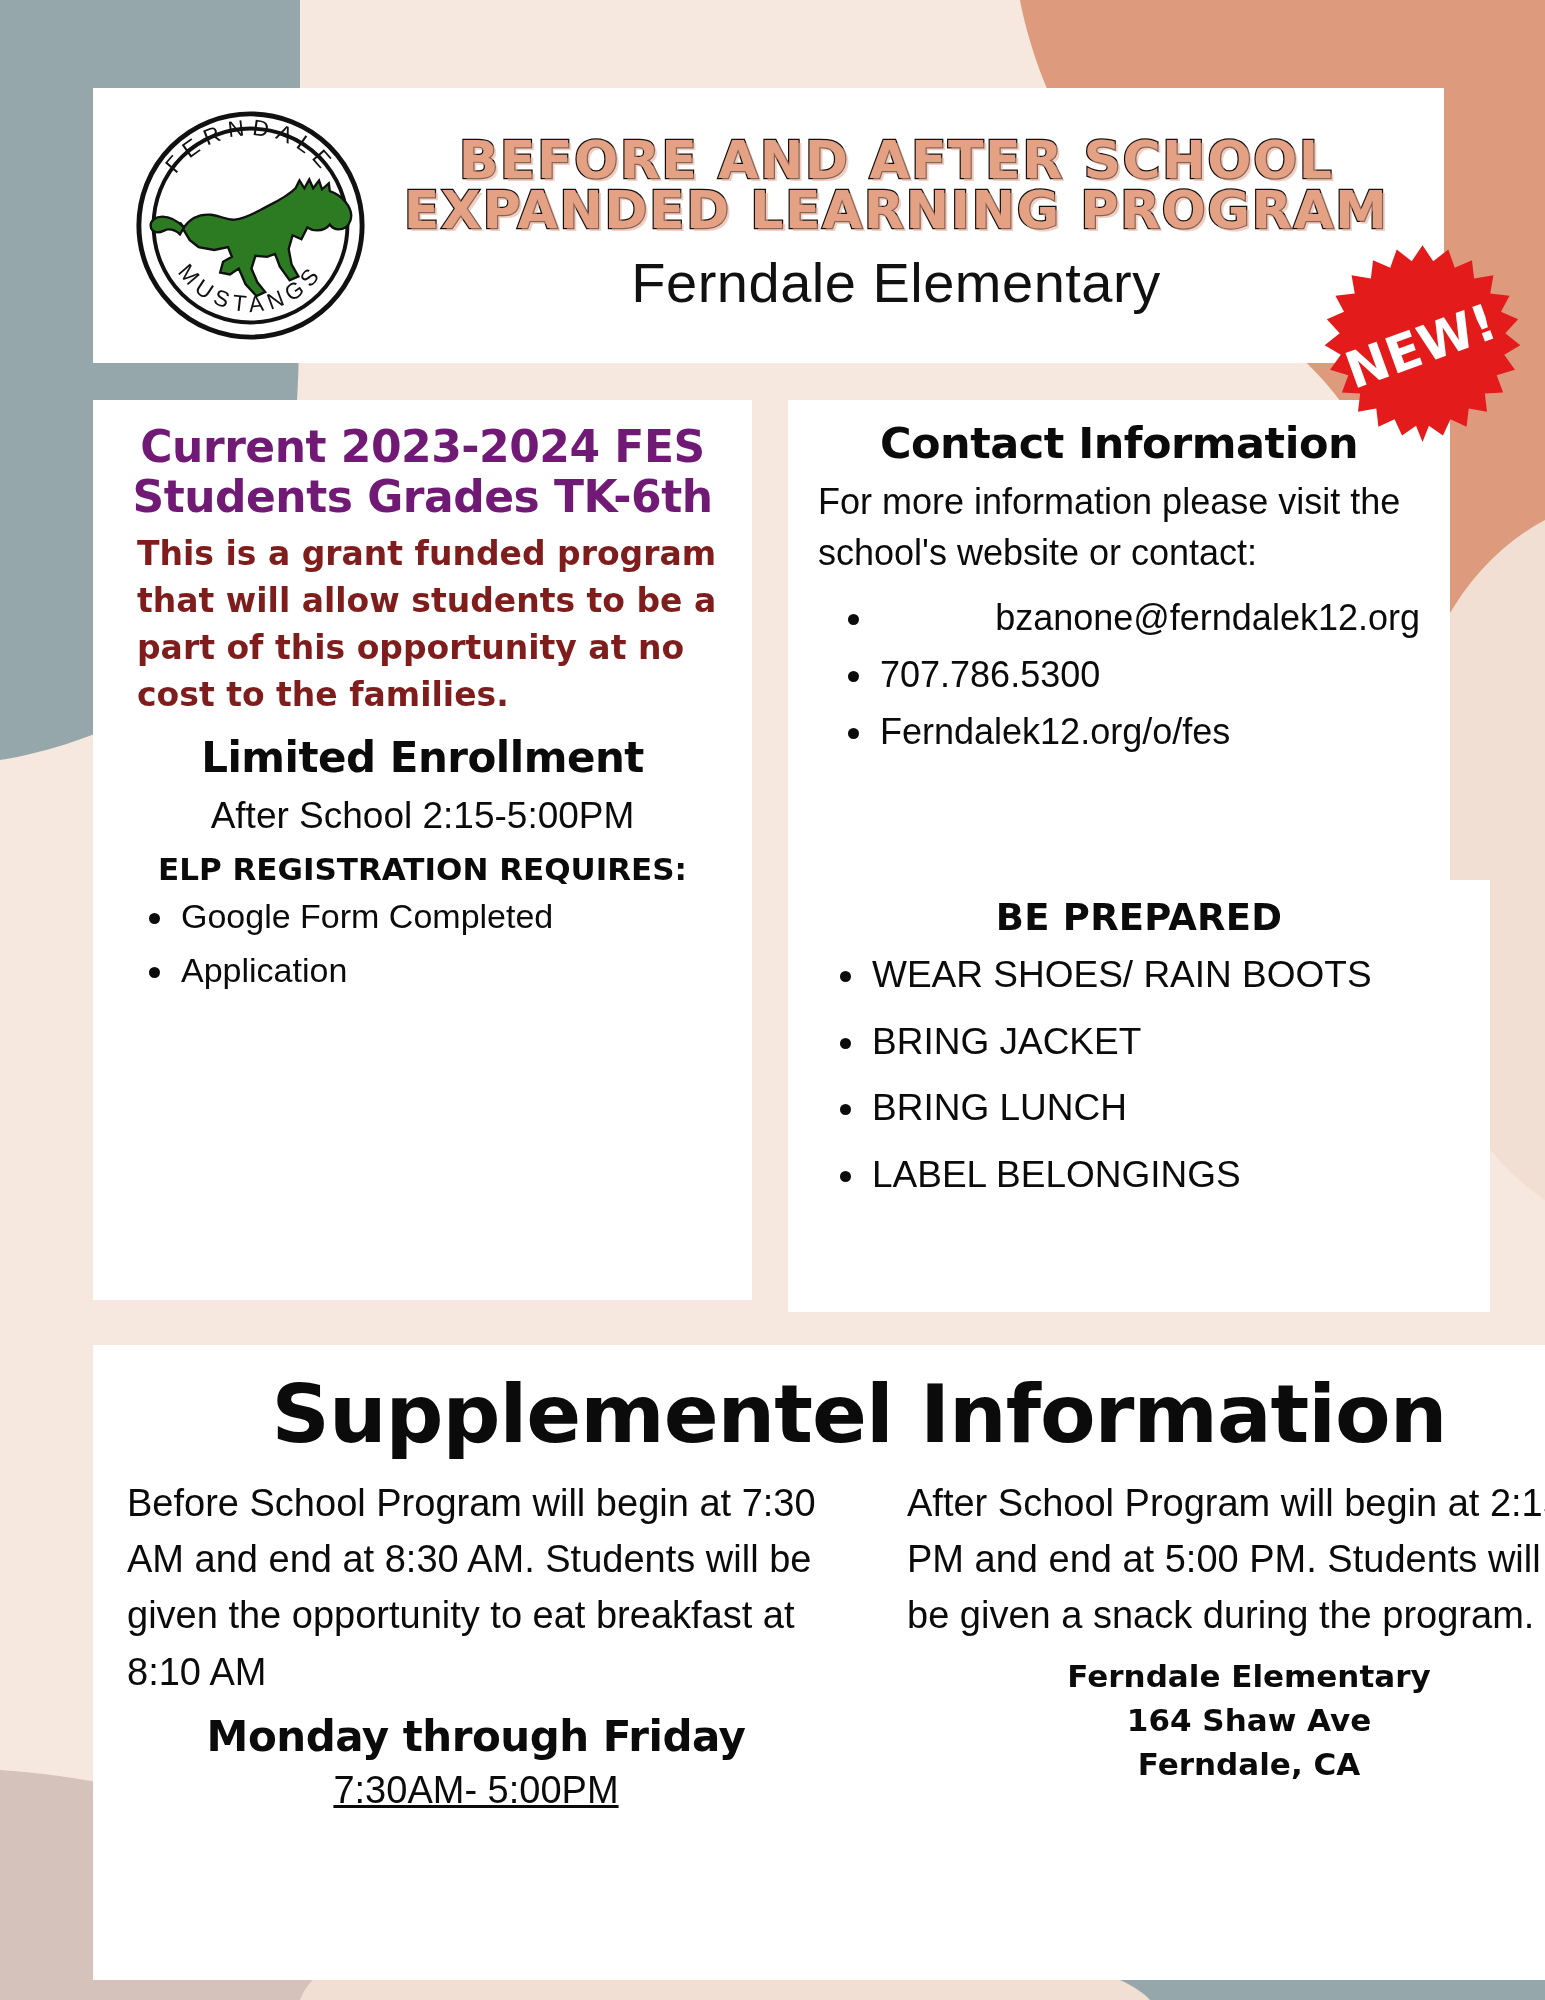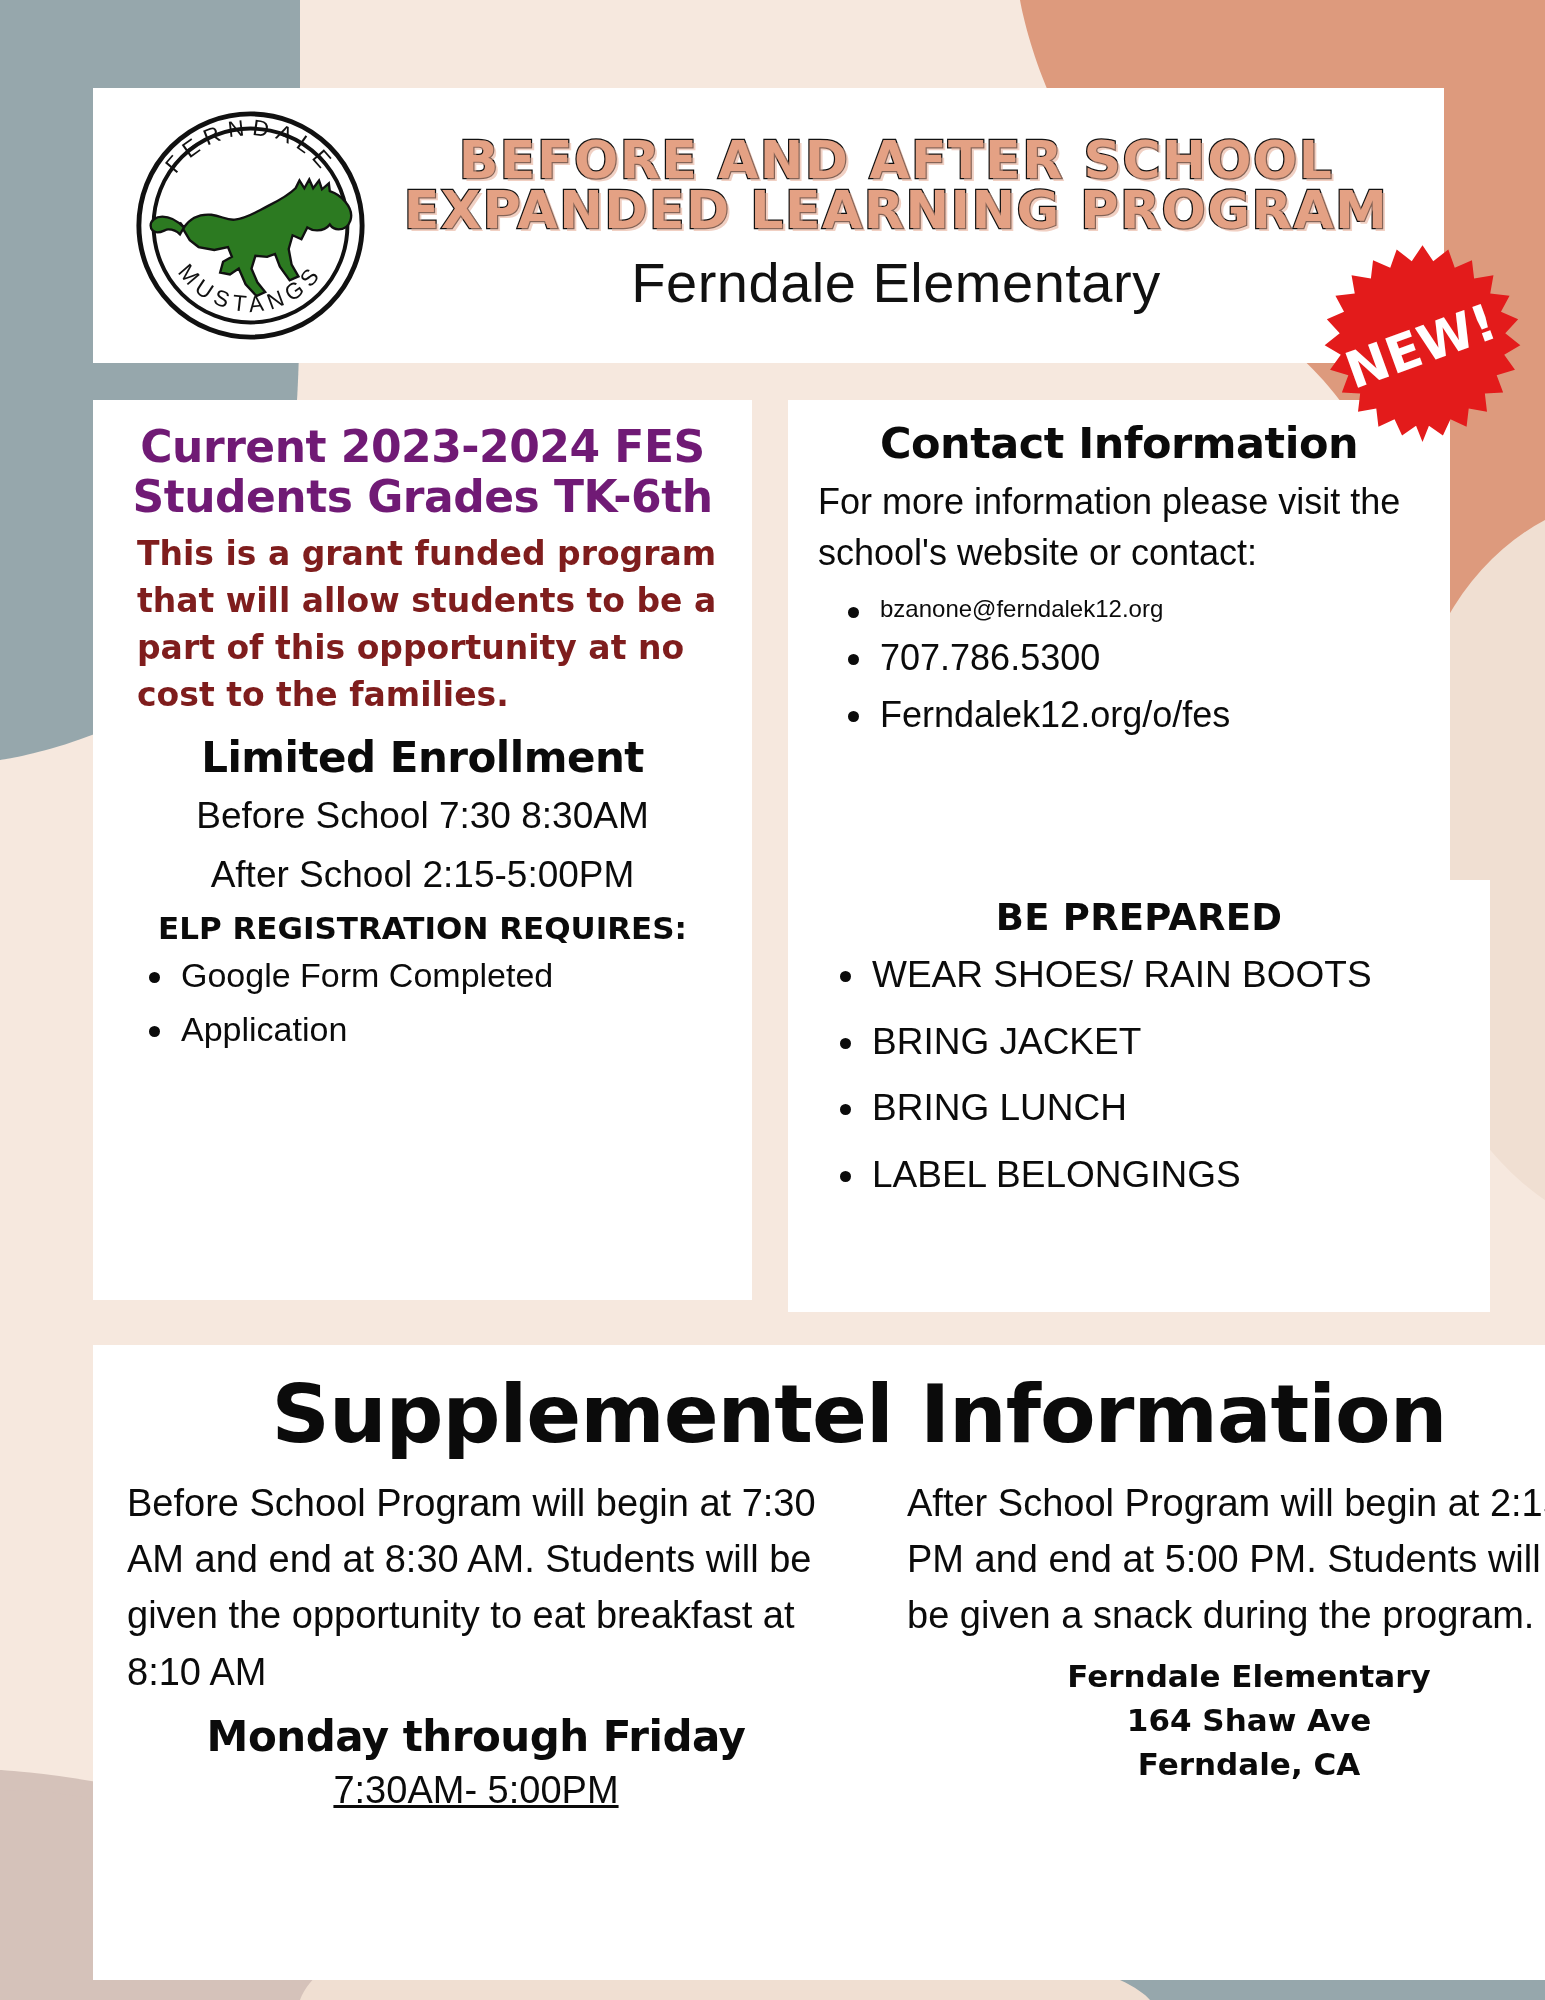--- a/index.html
+++ b/index.html
@@ -190,34 +190,33 @@
       <polygon fill="#e31b1b" points="100,2 110,17 124,6 130,23 146,16 148,33 166,30 163,47 181,49 173,64 189,71 177,84 191,95 176,104 186,118 169,123 175,139 158,140 160,157 143,154 141,171 126,164 119,179 106,170 100,185 94,170 81,179 74,164 59,171 57,154 40,157 42,140 25,139 31,123 14,118 24,104 9,95 23,84 11,71 27,64 19,49 37,47 34,30 52,33 54,16 70,23 76,6 90,17"></polygon>
     </g>
     <text x="100" y="112" text-anchor="middle" font-family="DejaVu Sans, sans-serif" font-size="47" font-weight="bold" fill="#ffffff" transform="rotate(-20 100 100)">NEW!</text>
   </svg>
 </div>
 
 <div class="panel" id="left-panel">
   <div class="hd-left">Current 2023-2024 FES Students Grades TK-6th</div>
   <div class="body-bold">This is a grant funded program that will allow students to be a part of this opportunity at no cost to the families.</div>
   <div class="hd-mid">Limited Enrollment</div>
-  <div class="ln-light">Before School 7:30 8:30AM</div>
   <div class="ln-light">After School 2:15-5:00PM</div>
   <div class="hd-small">ELP REGISTRATION REQUIRES:</div>
   <ul class="bl">
     <li>Google Form Completed</li>
     <li>Application</li>
   </ul>
 </div>
 
 <div class="panel" id="contact-panel">
   <div class="hd-ctr">Contact Information</div>
   <div class="p-light">For more information please visit the school's website or contact:</div>
   <ul class="bl" style="margin-top:14px;">
-    <li style="font-size:24px;">bzanone@ferndalek12.org</li>
+    <li style="font-size:36px;text-align:right;">bzanone@ferndalek12.org</li>
     <li style="font-size:36px;">707.786.5300</li>
     <li style="font-size:36px;">Ferndalek12.org/o/fes</li>
   </ul>
 </div>
 
 <div class="panel" id="prepared-panel">
   <div class="hd-caps">BE PREPARED</div>
   <ul class="bl" style="margin-top:10px;padding-left:14px;">
     <li style="font-size:37px;margin-bottom:14px;">WEAR SHOES/ RAIN BOOTS</li>
     <li style="font-size:37px;margin-bottom:14px;">BRING JACKET</li>

